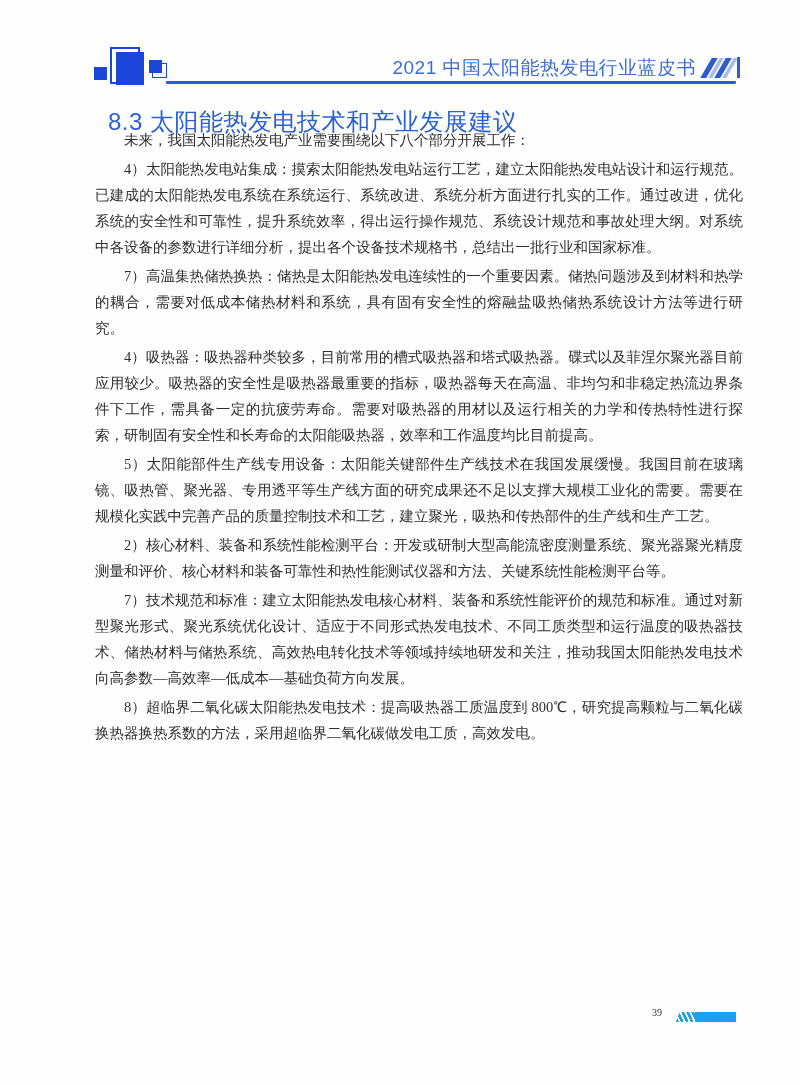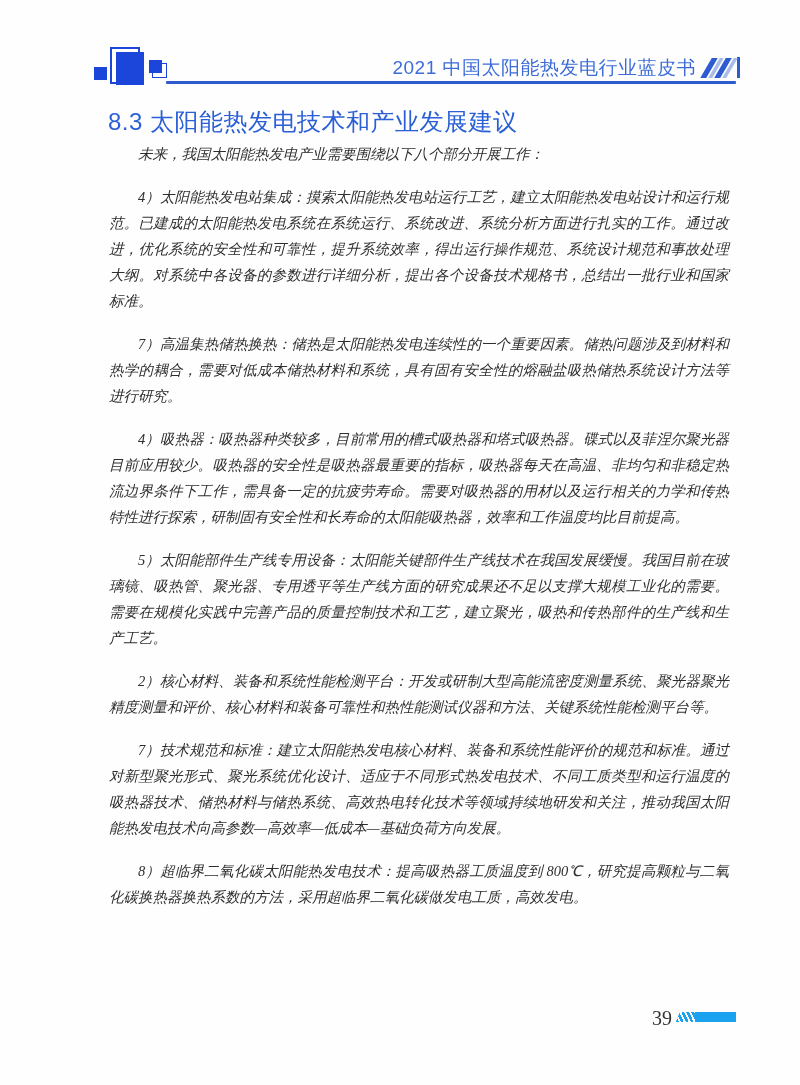--- a/index.html
+++ b/index.html
@@ -41,25 +41,25 @@
     position:absolute;left:92px;top:90px;margin:16px;
     font-family:"Liberation Sans", sans-serif;font-size:24px;font-weight:400;
     color:var(--heading-blue);letter-spacing:0.5px;white-space:nowrap;
   }
   
   .body-text{
     position:absolute;left:92px;top:124px;width:654px;
     font-size:14.5px;line-height:26px;color:var(--body-text);
     text-align:justify;
   }
-  .body-text p{margin:17px;text-indent:2em;font-style:italic;}
+  .body-text p{margin:3px;text-indent:2em;}
   
   .page-number{
     position:absolute;left:652px;top:1007px;
-    font-family:"Liberation Serif", serif;font-size:20px;color:var(--page-number-color);
+    font-family:"Liberation Serif", serif;font-size:10px;color:var(--page-number-color);
   }
   .footer-bar{
     position:absolute;left:676px;top:1012px;width:60px;height:10px;
     background:var(--footer-bar-cyan);
     clip-path:polygon(4px 0, 100% 0, 100% 100%, 0 100%);
   }
   .footer-bar::before{
     content:"";position:absolute;left:0;top:0;width:19px;height:100%;
     background:repeating-linear-gradient(65deg, var(--footer-bar-cyan) 0 2.5px, #ffffff 2.5px 4.5px);
   }

